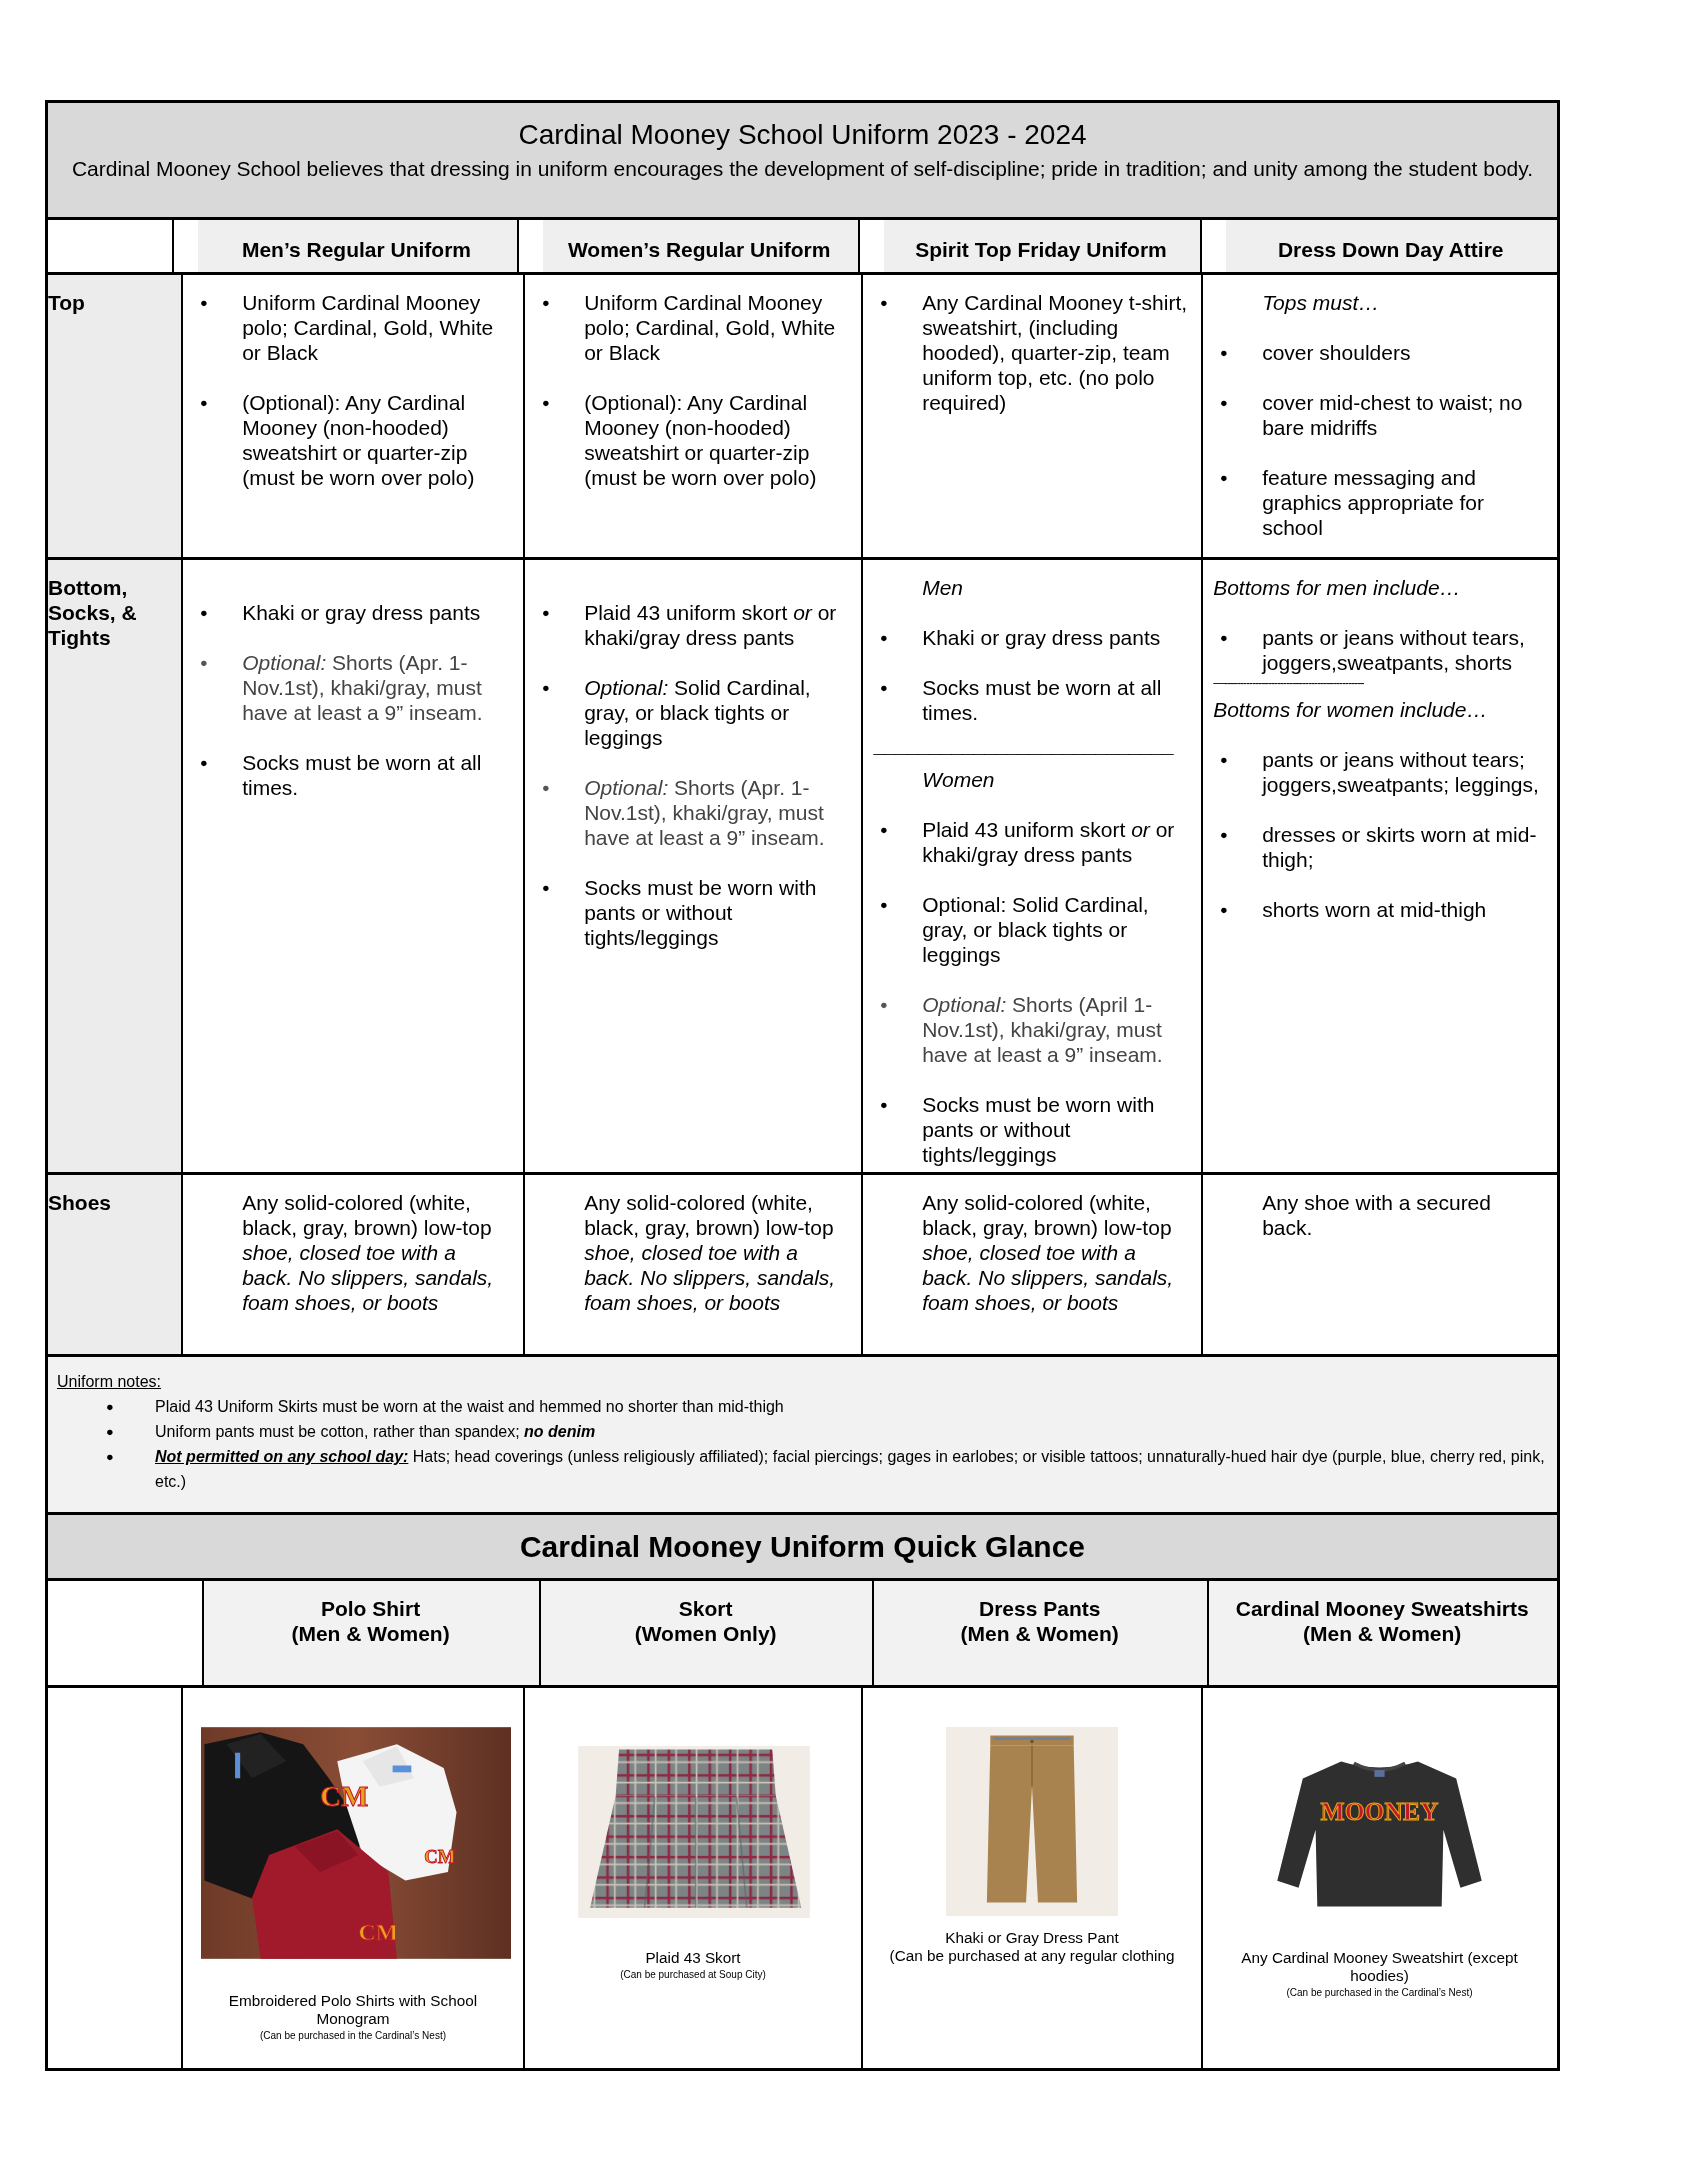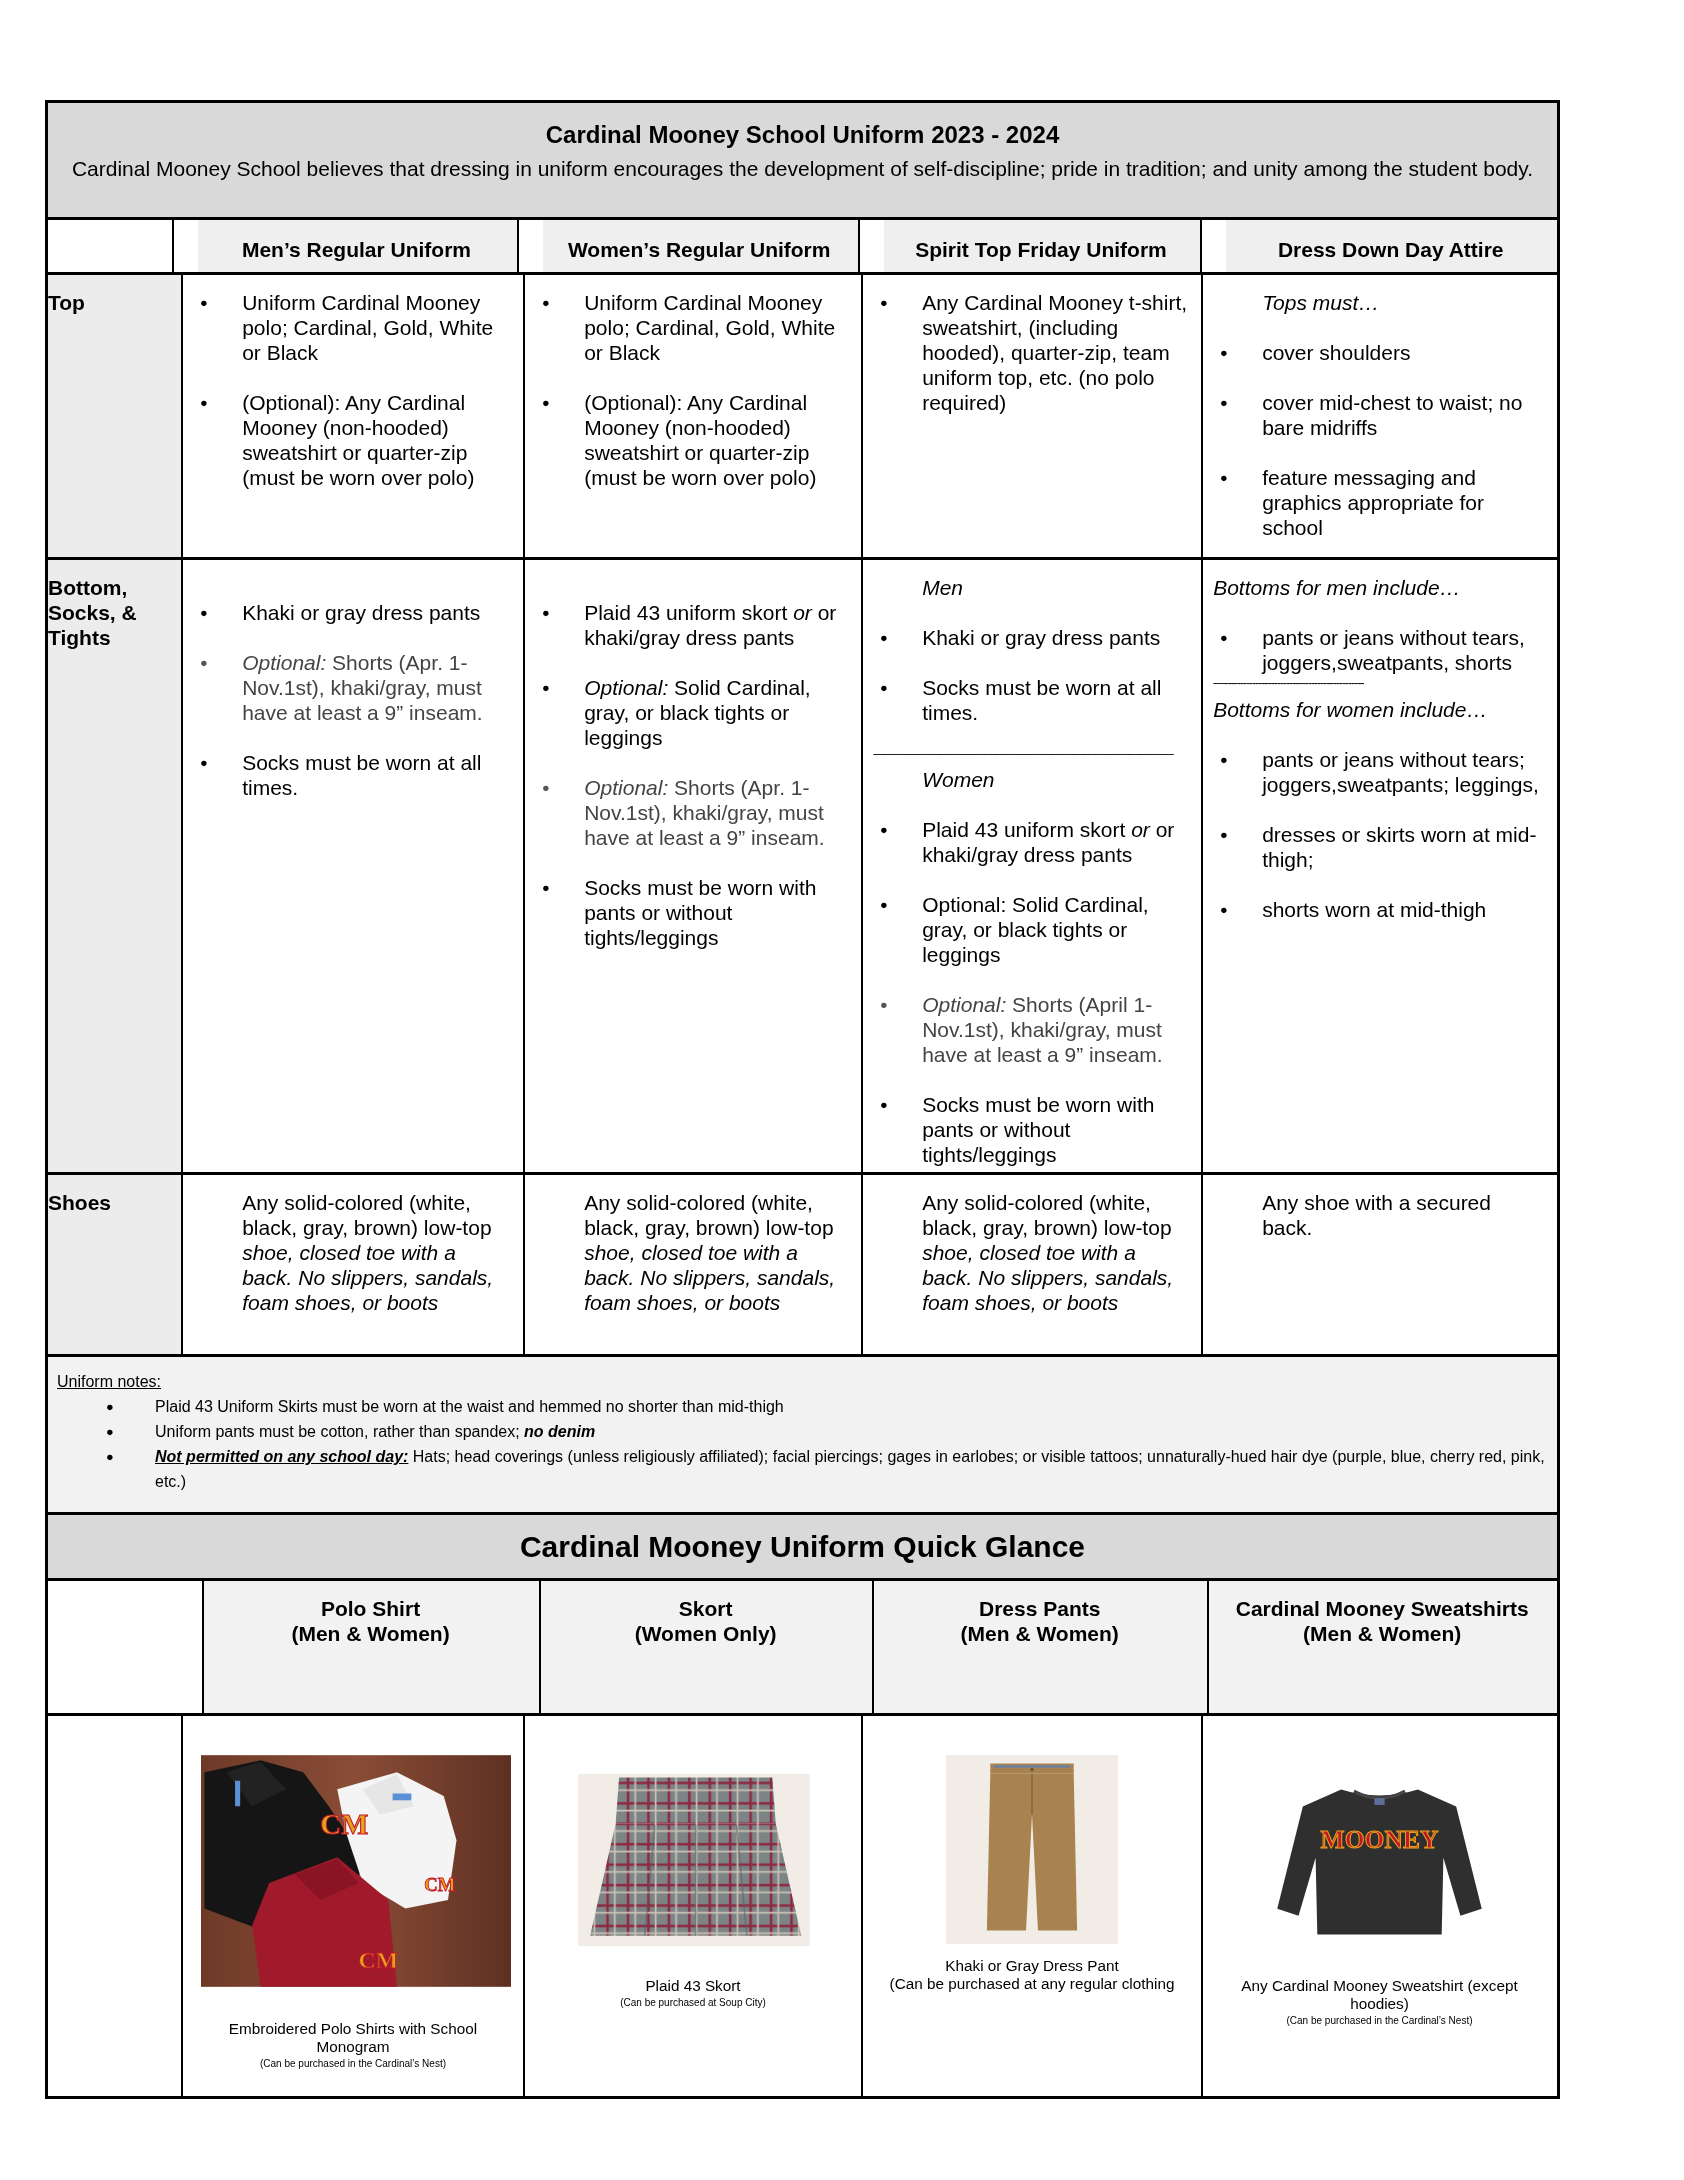--- a/index.html
+++ b/index.html
@@ -1,20 +1,20 @@
 <!DOCTYPE html>
 <html style="font-size:13.6px"><head>
 <meta charset="utf-8">
 <style>
   html, body { margin:0; padding:0; background:#ffffff; }
   body { width:1685px; height:2181px; position:relative; font-family:"Liberation Sans", sans-serif; color:#000; overflow:hidden; }
   .tbl { position:absolute; left:45px; top:100px; width:1515px; border:3.4px solid #000; box-sizing:border-box; }
   .band { background:#d9d9d9; text-align:center; box-sizing:border-box; border-bottom:3.4px solid #000; }
   .band-title { height:117px; padding-top:15.3px; }
-  .band-title h1 { margin:0; font-size:24px; font-weight:bold; line-height:34px; }
+  .band-title h1 { margin:0; font-size:28px; font-weight:normal; line-height:34px; }
   .band-title p { margin:3.4px 17px 0 17px; font-size:21px; line-height:25px; }
   .row { display:flex; box-sizing:border-box; border-bottom:3.4px solid #000; }
   .cell { box-sizing:border-box; border-right:2.6px solid #000; font-size:21px; line-height:25px; }
   .cell:last-child { border-right:none; }
   .lab { width:135px; background:#ececec; font-weight:bold; padding-top:15.3px; }
   .lab.blank { background:#fff; }
   .c { width:342px; padding:15.3px 12px 8.5px 10.2px; }
   .c:nth-child(3) { width:338px; }
   .c:nth-child(4) { width:340px; }
   .c:last-child { width:353px; }
@@ -34,21 +34,21 @@
   .dash { letter-spacing:-0.9px; overflow:hidden; white-space:nowrap; margin-bottom:0; }
   .notes { background:#f2f2f2; box-sizing:border-box; border-bottom:3.4px solid #000; height:158px; padding:12px 9px; font-size:16px; line-height:25px; }
   .notes .nt { text-decoration:underline; }
   .notes ul { list-style:none; margin:0; padding:0; }
   .notes li { position:relative; padding-left:98px; }
   .notes li::before { content:"\25CF"; position:absolute; left:49px; font-size:12.8px; }
   .notes .np { font-weight:bold; font-style:italic; text-decoration:underline; }
   .notes .nd { font-weight:bold; font-style:italic; }
   .band-qg { height:66px; padding-top:15.3px; }
   .band-qg h2 { margin:0; font-size:30px; line-height:34px; font-weight:bold; }
-  .qg-hdr { height:135px;padding-left:23px; }
+  .qg-hdr { height:107px;padding-left:23px; }
   .qg-hdr .c { background:#f2f2f2; font-weight:bold; text-align:center; padding-top:15.3px; }
   .qg-img { height:380px; border-bottom:none; }
   .qg-img .c { text-align:center; padding:0; position:relative; }
   .pic { position:absolute; }
   .cap { position:absolute; left:0; right:0; text-align:center; font-size:15.3px; line-height:18px; }
   .cap small { display:block; font-size:10px; line-height:15.3px; }
 </style>
 </head>
 <body>
 

